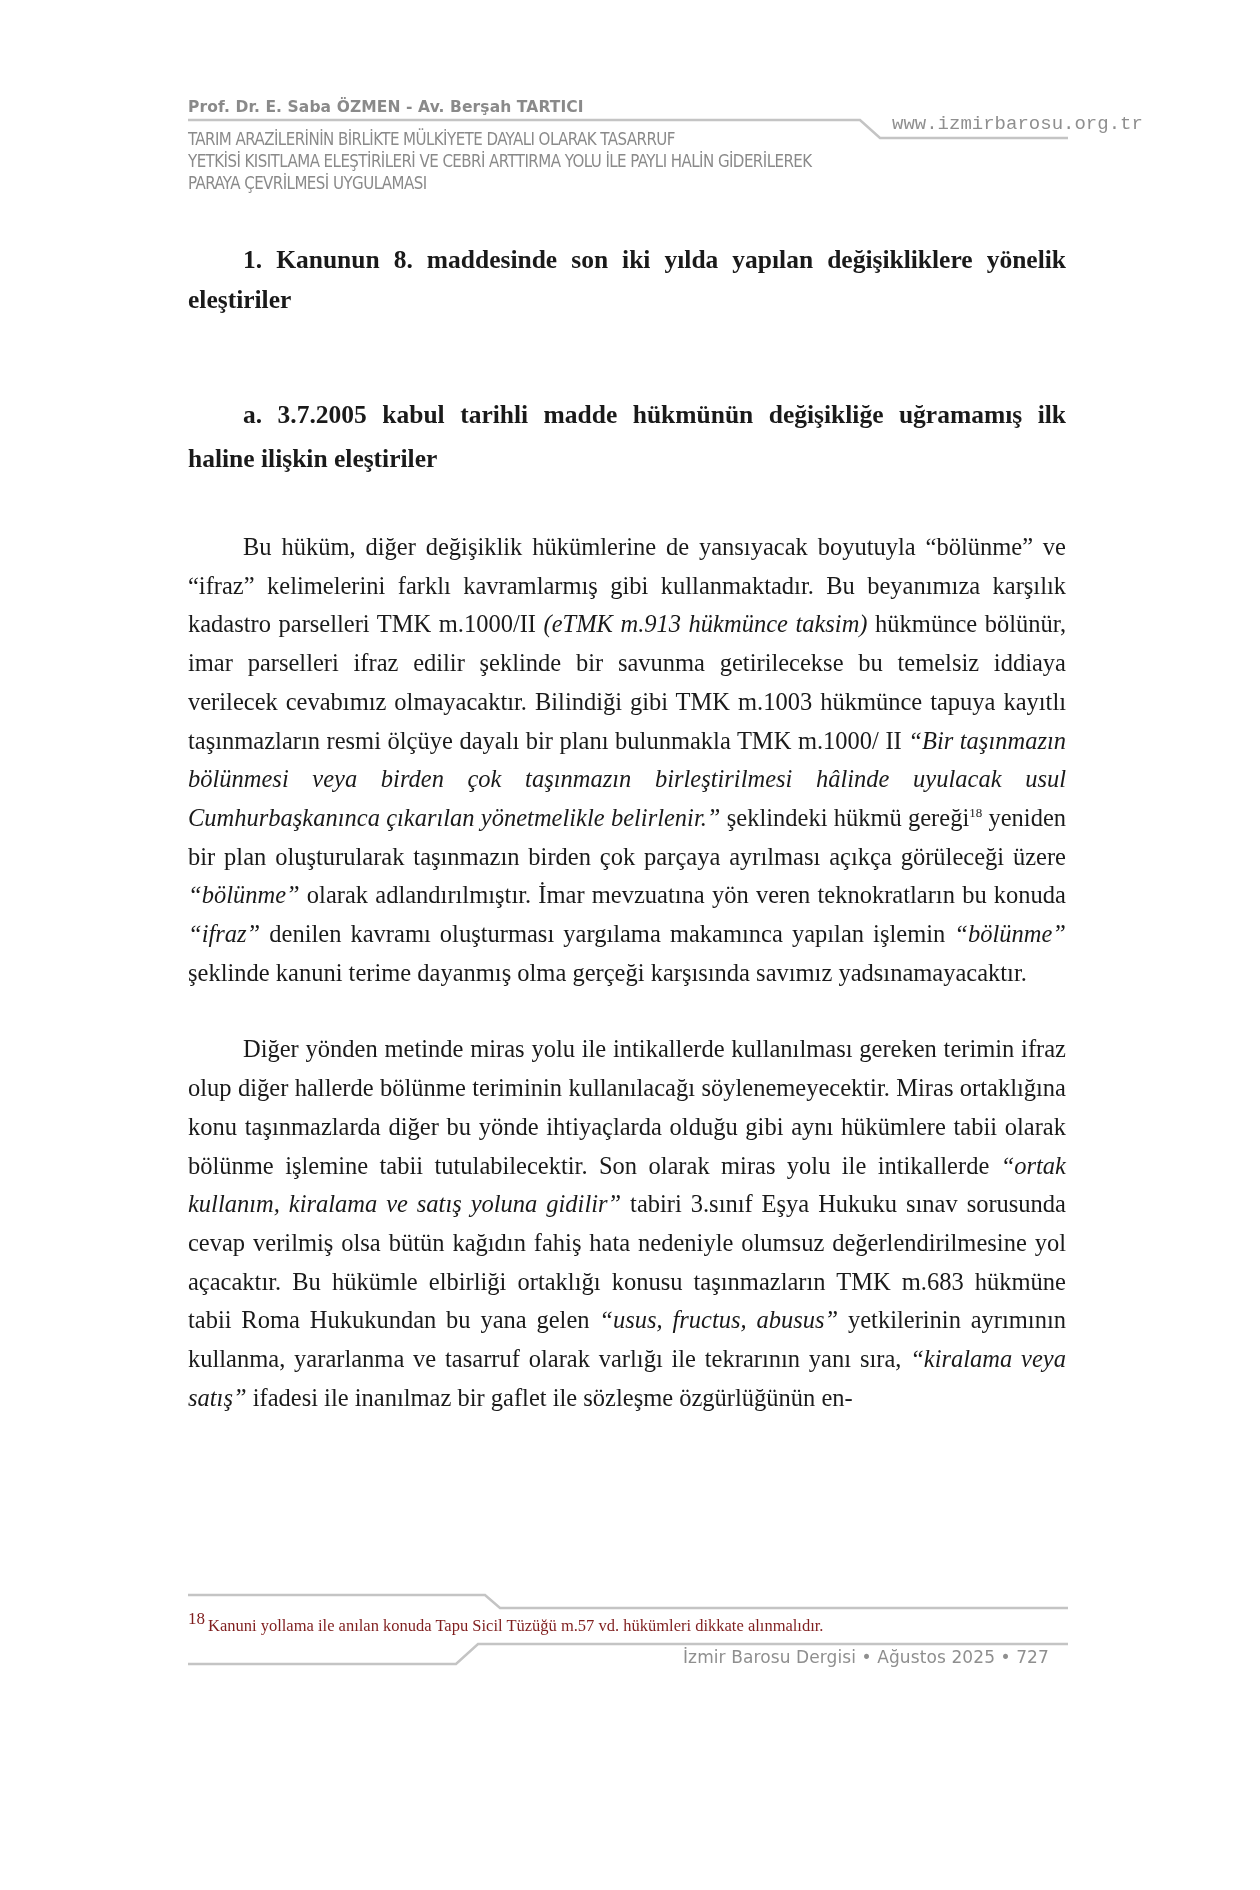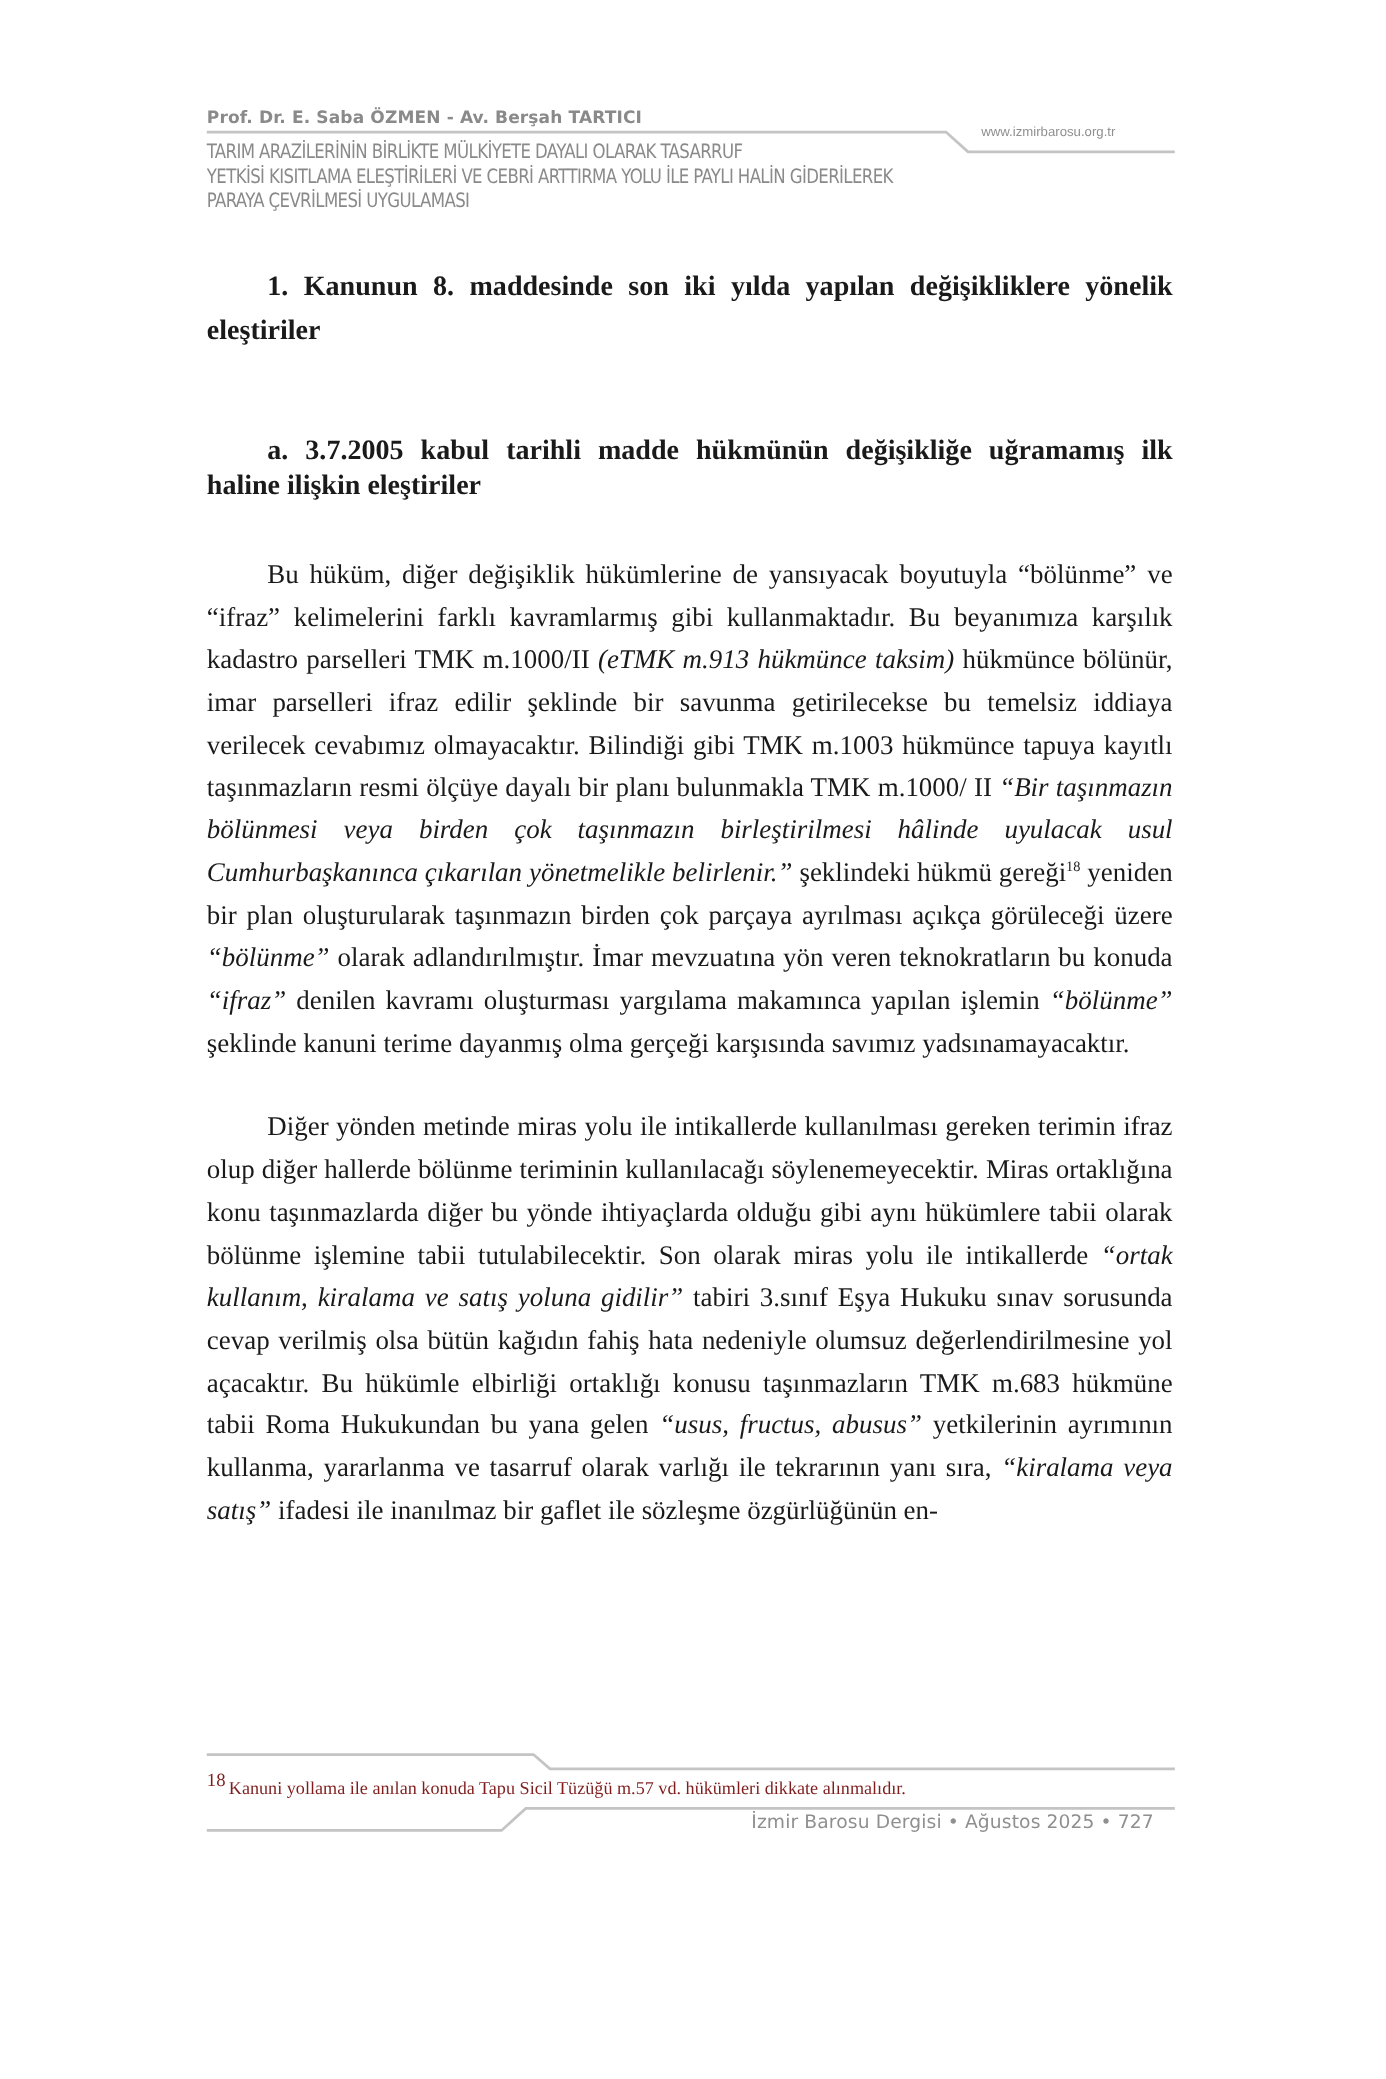--- a/index.html
+++ b/index.html
@@ -7,21 +7,21 @@
     .page { position: absolute; left: 0; top: 0; width: 1028px; height: 1890px; }
 
     
     .hdr-authors {
       position: absolute; left: 188px; top: 98px;
       font-family: "DejaVu Sans", sans-serif; font-weight: bold;
       font-size: 15.5px; color: #8a8a8a; letter-spacing: 0.1px; white-space: nowrap;
     }
     .hdr-url {
       position: absolute; left: 892px; top: 113px;
-      font-family: Liberation Sans, sans-serif; font-size: 12px; color: #8f8f8f; white-space: nowrap;
+      font-family: Liberation Mono, monospace; font-size: 19px; color: #8f8f8f; white-space: nowrap;
     }
     .hdr-title {
       position: absolute; left: 188px; top: 128px; width: 880px;
       font-family: "DejaVu Sans", sans-serif; font-size: 18px; line-height: 22px;
       color: #8a8a8a; letter-spacing: -0.6px; font-stretch: condensed;
       transform: scaleX(0.93); transform-origin: left top;
     }
     .hdr-title div { white-space: nowrap; }
     svg.rule { position: absolute; left: 0; top: 0; }
 
@@ -29,21 +29,21 @@
     .content {
       position: absolute; left: 188px; top: 240px; width: 878px;
       font-family: "Liberation Serif", "DejaVu Serif", serif; color: #1a1a1a;
     }
     .h1 {
       font-weight: bold; font-size: 25.5px; line-height: 40px;
       text-indent: 55px; text-align: justify; text-align-last: left;
       margin: 0 0 73px 0;
     }
     .h2 {
-      font-weight: bold; font-size: 25.5px; line-height: 32px;
+      font-weight: bold; font-size: 25.5px; line-height: 44px;
       text-indent: 55px; text-align: justify; text-align-last: left;
       margin: 0 0 47px 0;
     }
     .p {
       font-size: 24.5px; line-height: 38.7px; text-indent: 55px;
       text-align: justify; text-align-last: left; margin: 0 0 38px 0;
       hyphens: manual;
     }
     .p i { font-style: italic; }
     sup.fn { font-size: 13px; line-height: 0; vertical-align: super; }

